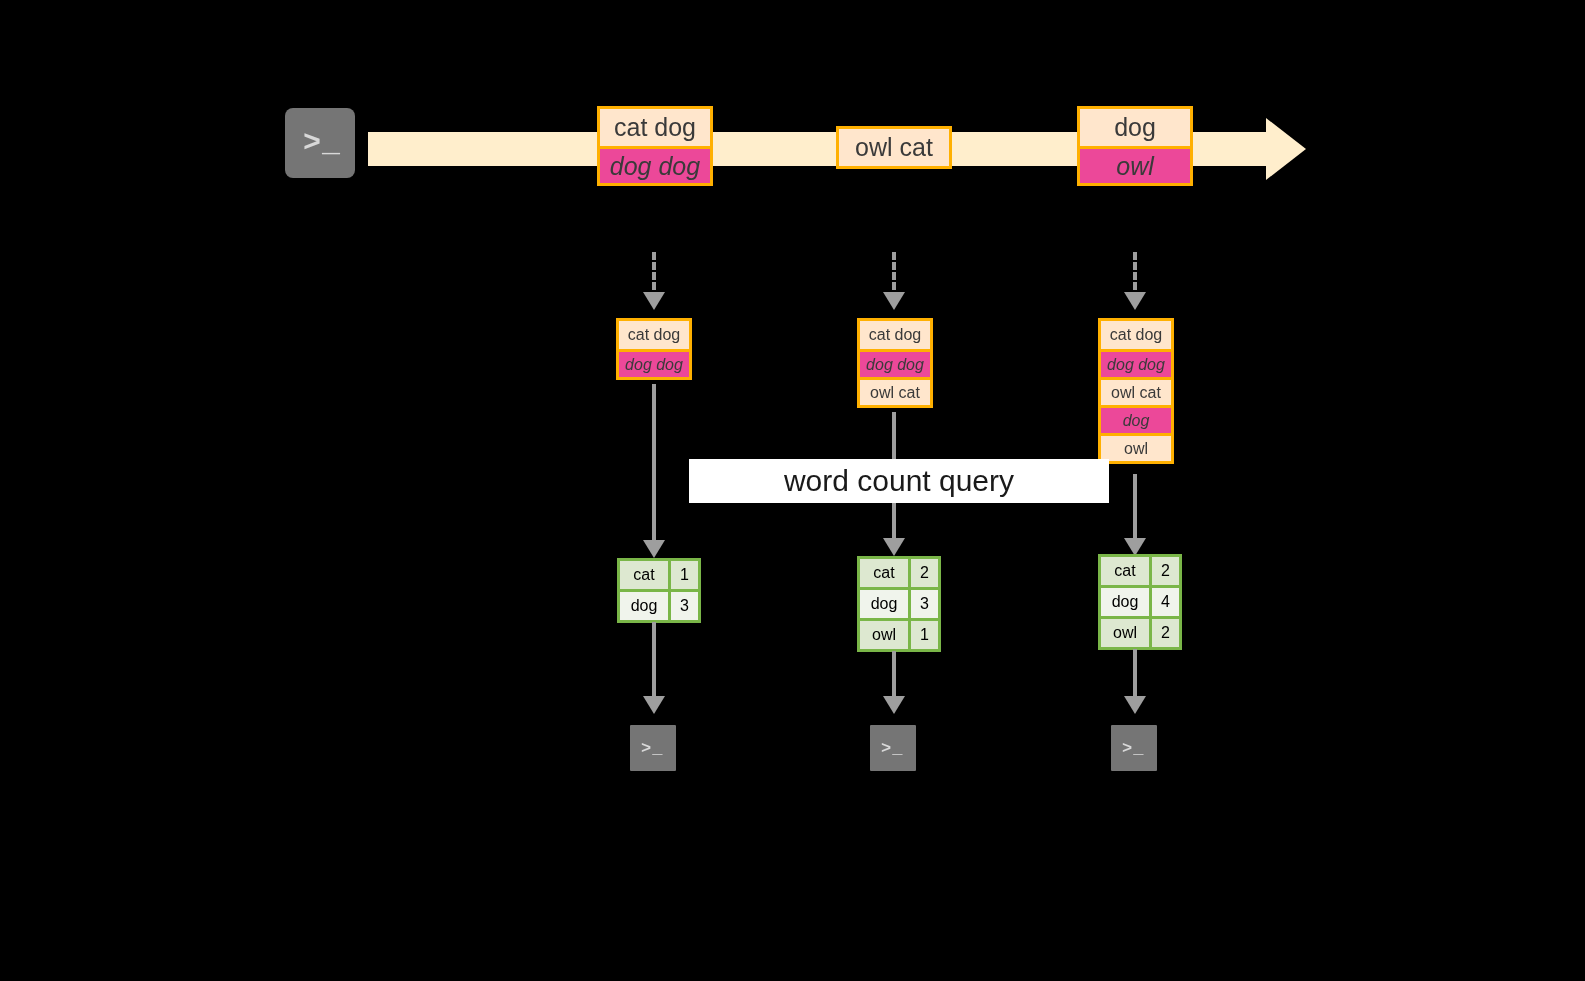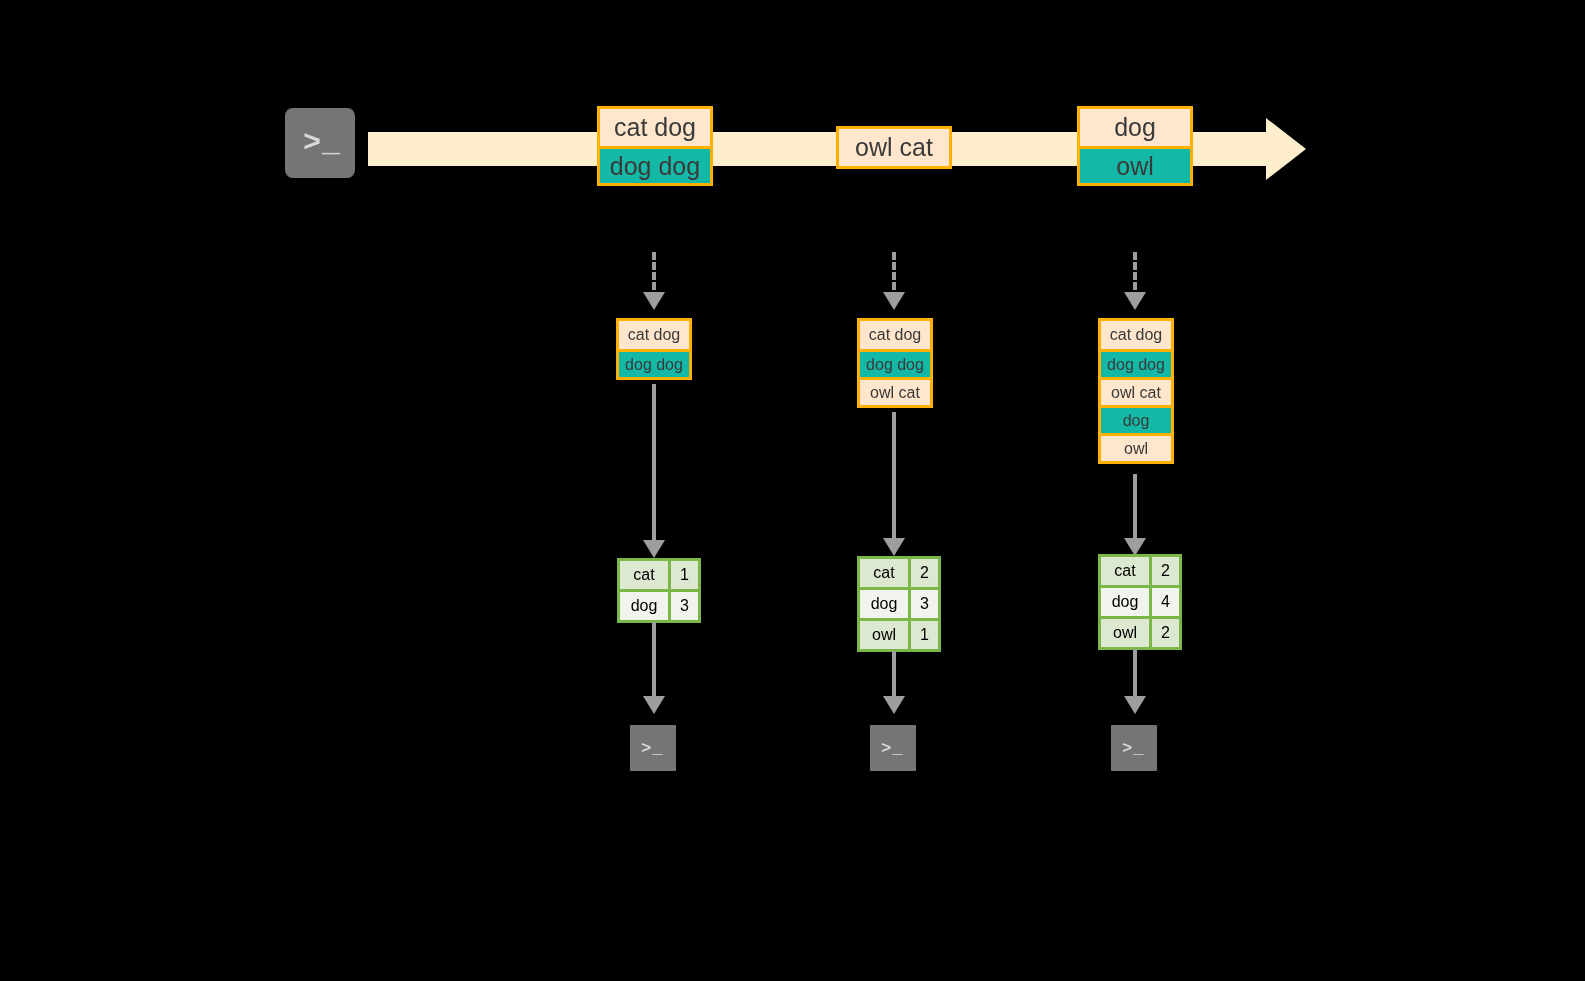--- a/index.html
+++ b/index.html
@@ -82,21 +82,21 @@
   }
   .evt-row {
     box-sizing: border-box;
     display: flex;
     align-items: center;
     justify-content: center;
     color: #3a3a3a;
     background: #ffe6cc;
     white-space: nowrap;
   }
-  .evt-row.alt { background: #14b8a6; }
+  .evt-row.alt { background: #ec4899; font-style: italic; }
   .evt-row + .evt-row { border-top: 3px solid #ffb000; }
 
   .evt-stack.lg .evt-row { font-size: 25px; height: 37px; }
   .evt-stack.sm .evt-row { font-size: 16px; height: 28px; }
 
   
   .res-table {
     position: absolute;
     box-sizing: border-box;
     border: 3px solid #7ab648;
@@ -276,14 +276,17 @@
   </div>
 
   <div class="conn" style="left:1133px; top:649px; height:51px;"></div>
   <div class="arrowhead" style="left:1124px; top:696px;"></div>
 
   <div class="terminal small" style="left:1104px; top:718px; width:60px; height:60px;">
     <div class="hatch"></div>
     <div class="prompt">&gt;_</div>
   </div>
 
+  <div class="query-label" style="left:689px; top:459px; width:420px; height:44px;">
+    <span>word count query</span>
+  </div>
 
 </div>
 
 </body></html>

